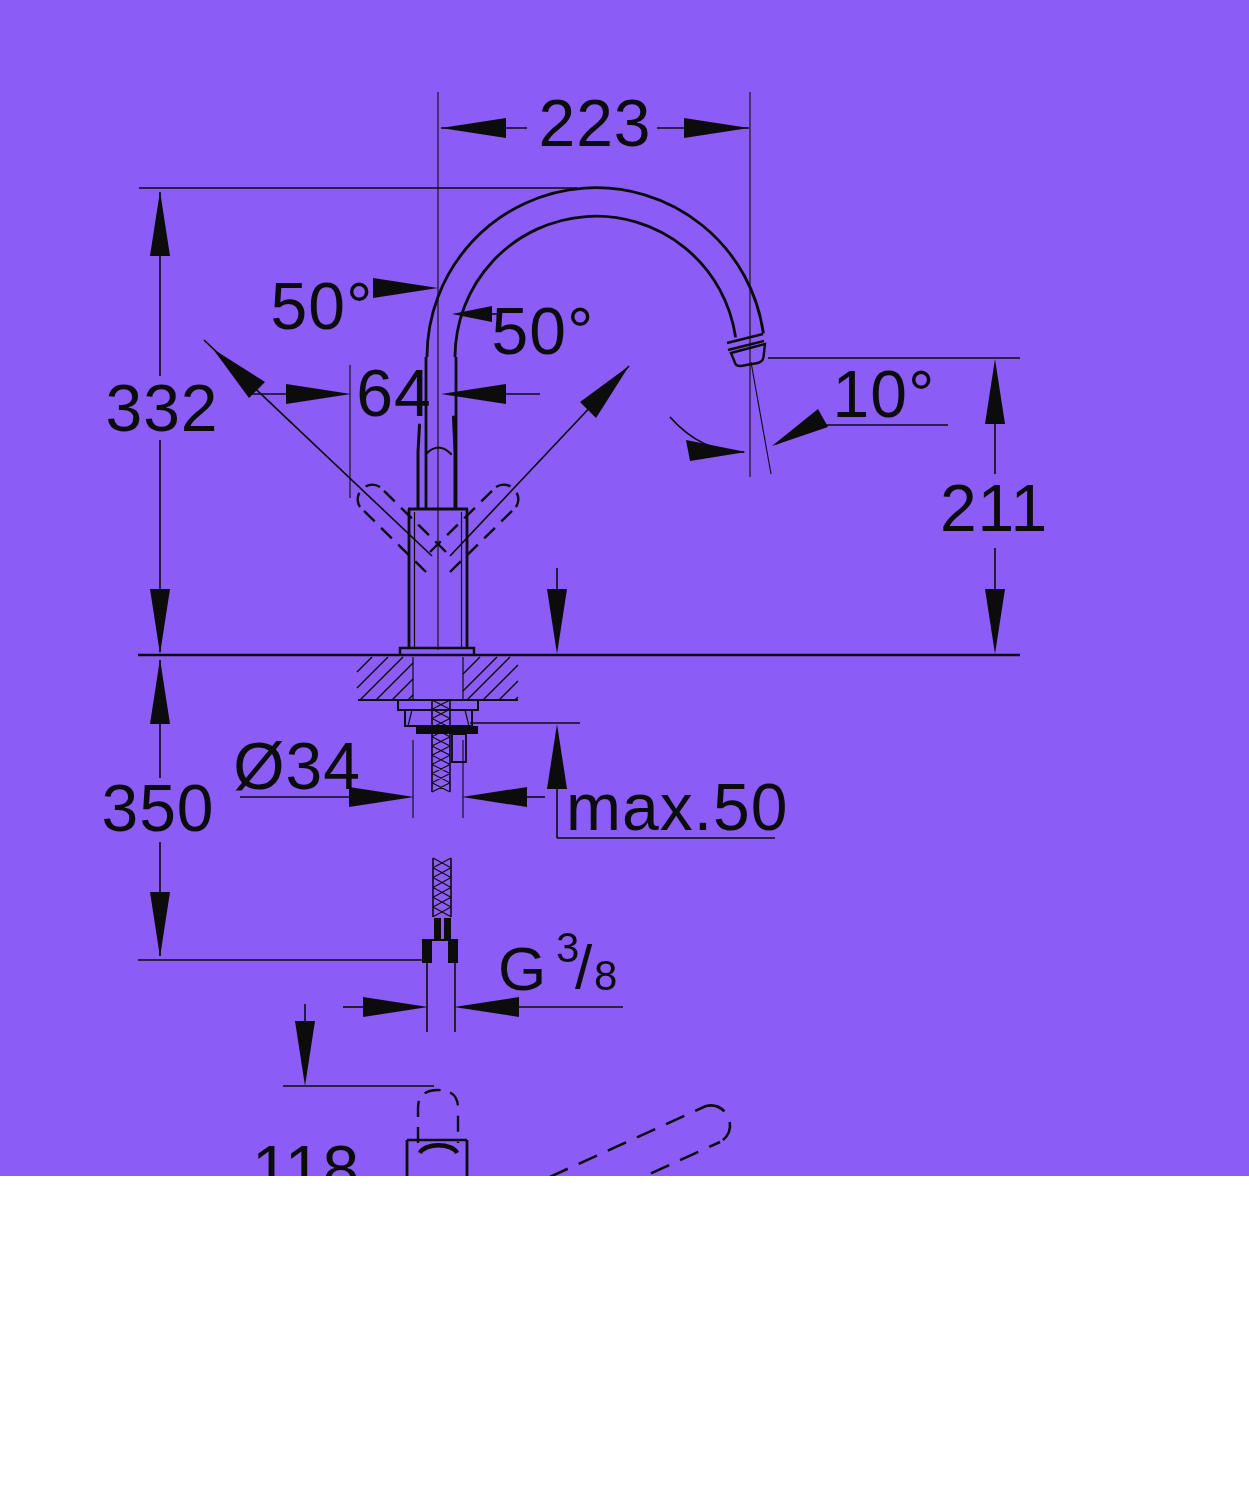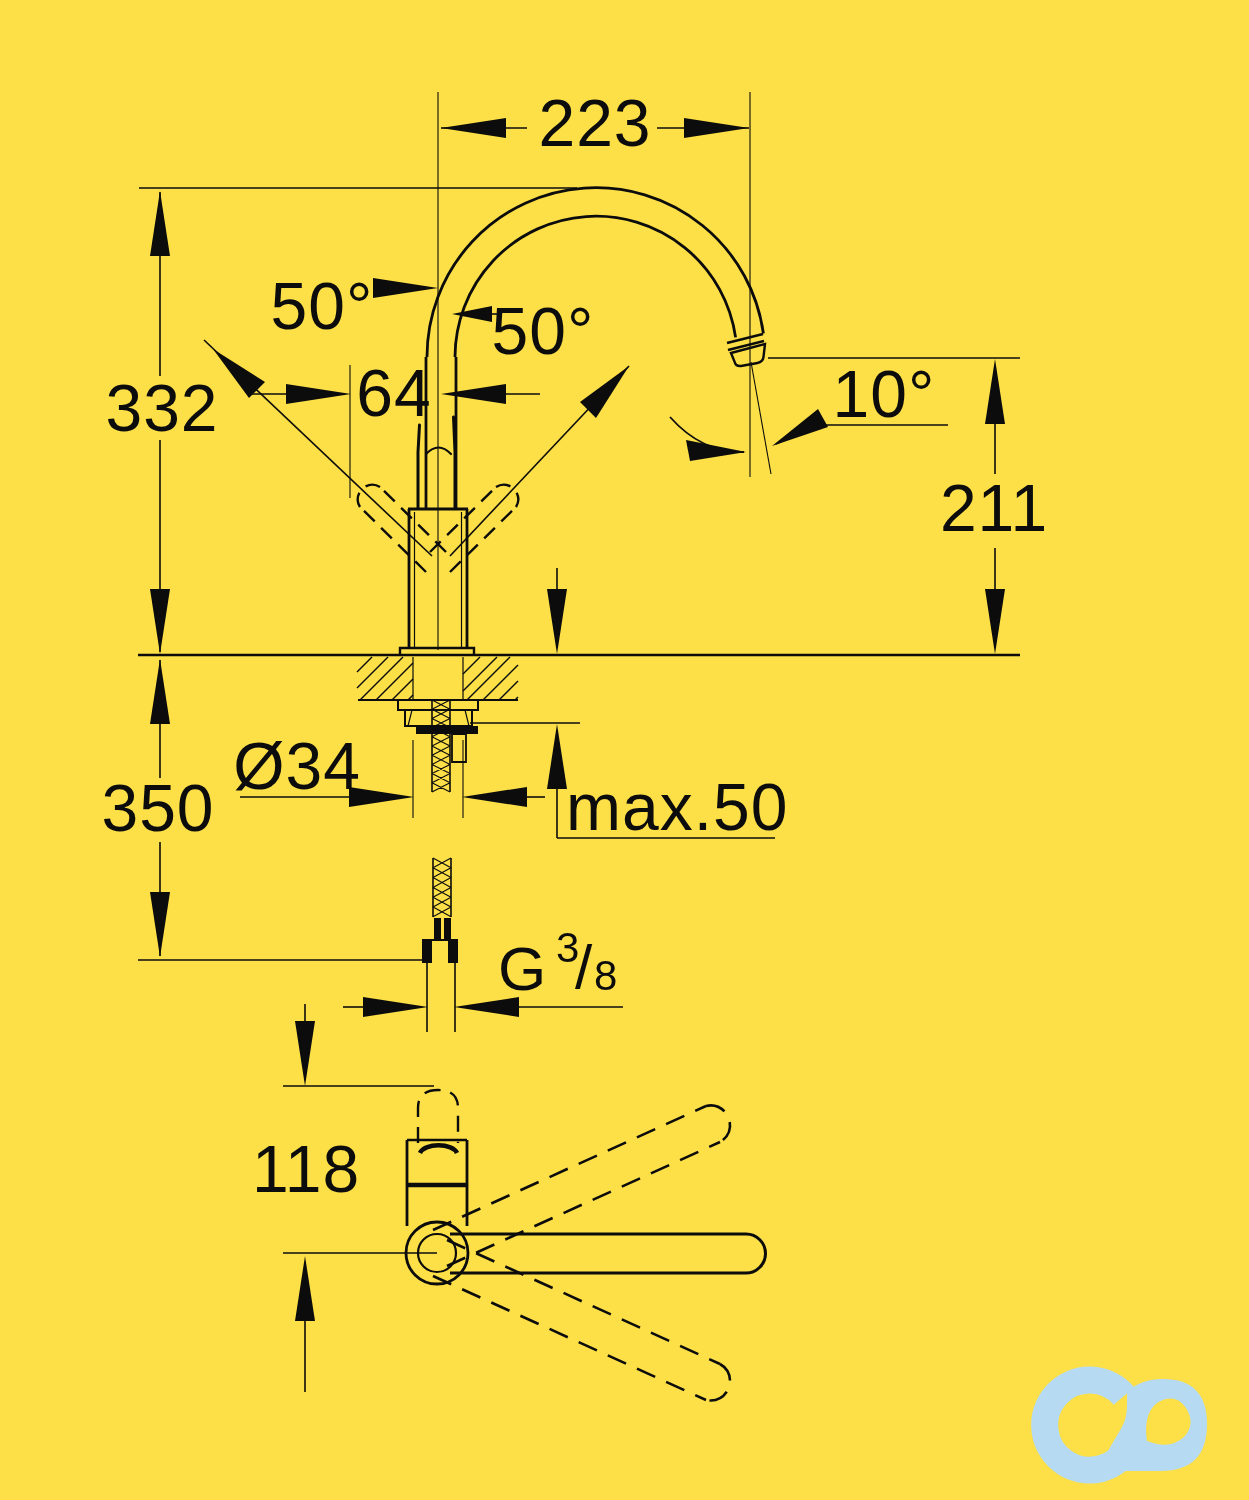--- a/index.html
+++ b/index.html
@@ -1,16 +1,16 @@
 <!DOCTYPE html>
 <html><head>
 <meta charset="utf-8">
 <style>
   html,body{margin:0;padding:0;background:#ffffff;}
-  .sheet{position:relative;width:1249px;height:1500px;background:#fde047;overflow:hidden;
+  .sheet{position:relative;width:1249px;height:1176px;background:#8b5cf6;overflow:hidden;
          font-family:"Liberation Sans","DejaVu Sans",sans-serif;}
   svg{display:block;}
   text{fill:#0c0c0c;font-family:"Liberation Sans","DejaVu Sans",sans-serif;letter-spacing:1px;}
   .big{font-size:66px;}
   .gsize{font-size:62px;}
   .frac{font-size:42px;}
   .obj{stroke:#0c0c0c;fill:none;}
   .dim{stroke:#0c0c0c;fill:none;}
   .ah{fill:#0c0c0c;stroke:none;}
 </style>

